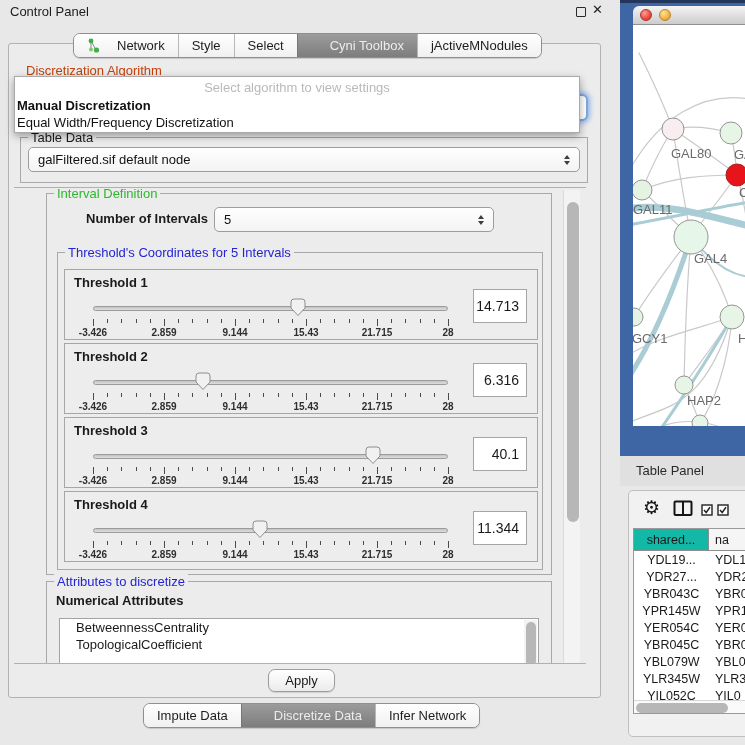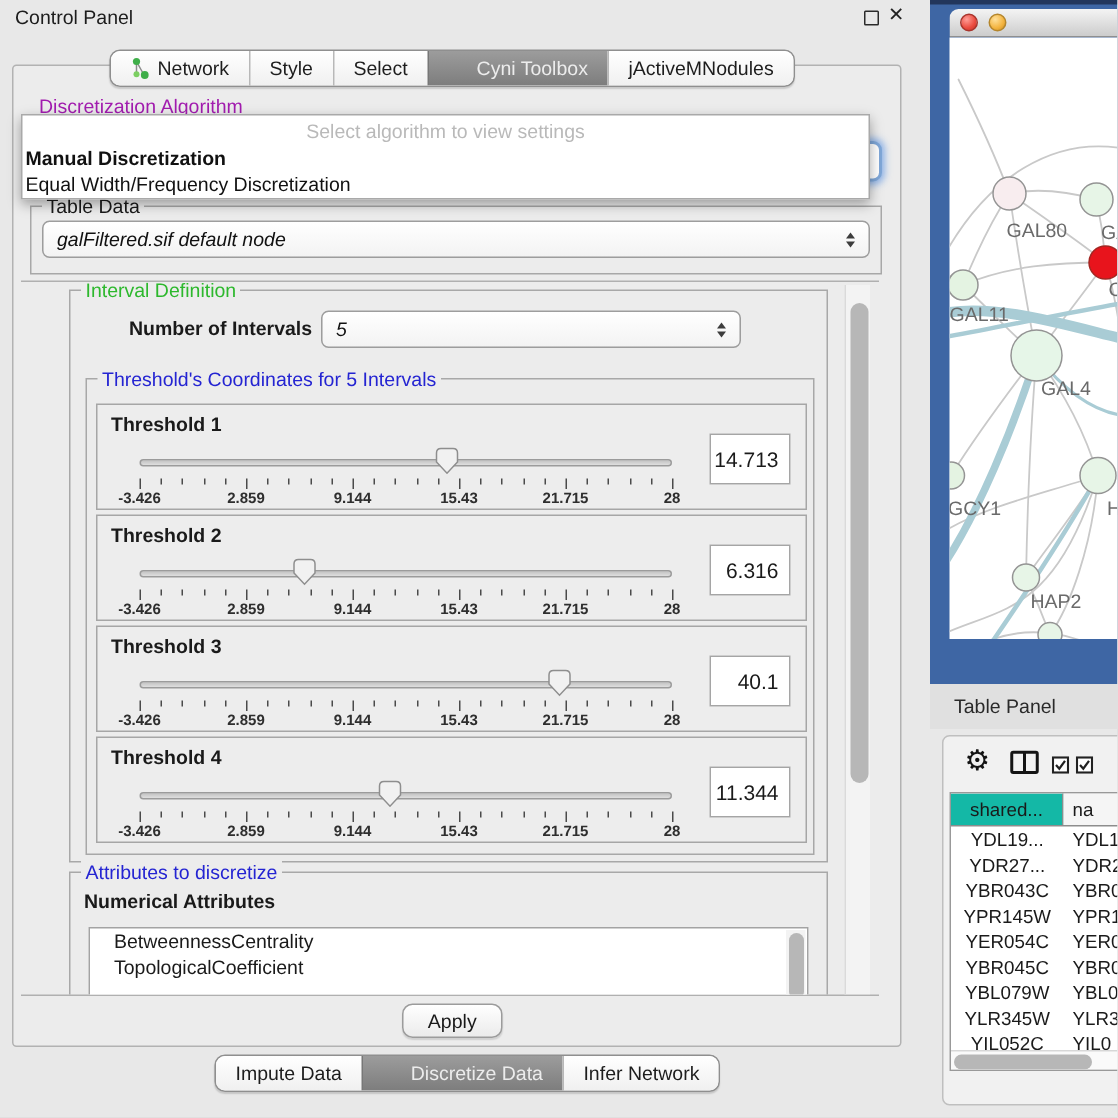--- a/index.html
+++ b/index.html
@@ -9,32 +9,32 @@
   .abs{position:absolute;}
 
   
   #cp-titlebar{left:0;top:0;width:620px;height:24px;}
   #cp-title{left:10px;top:4px;font-size:13px;color:#1c1c1c;}
   #float-icon{left:576px;top:7px;width:10px;height:10px;border:1.6px solid #2a2a2a;border-radius:1px;}
   #close-icon{left:592px;top:2px;font-size:13px;font-weight:bold;color:#222;}
 
   .seg-group{display:inline-flex;border:1px solid #8f8f8f;border-radius:7px;background:#fdfdfd;overflow:hidden;
              box-shadow:0 1px 1px rgba(0,0,0,.15);height:25px;align-items:stretch;}
-  .seg{display:flex;align-items:center;gap:5px;padding:0 13px;font-size:13px;color:#1d1d1d;background:linear-gradient(#ffffff,#f0f0f0);cursor:default;}
+  .seg{display:flex;align-items:center;gap:17px;padding:0 13px;font-size:13px;color:#1d1d1d;background:linear-gradient(#ffffff,#f0f0f0);cursor:default;}
   .seg + .seg{border-left:1px solid #b8b8b8;}
   .seg.sel{background:linear-gradient(#9c9c9c,#7d7d7d);color:#ececec;border-left-color:#777;padding-left:32px;}
 
   #frame{left:8px;top:43px;width:593px;height:655px;border:1px solid #b2b2b2;border-radius:3px;background:#ececec;}
 
   .group{position:absolute;border:1px solid #a8a8a8;}
   .group-title{position:absolute;top:-8px;left:7px;background:#ececec;padding:0 3px;font-size:13px;}
-  .t-gray{color:#a21caf;text-align:center;} .t-green{color:#2db82d;} .t-blue{color:#2424d2;}
+  .t-gray{color:#c2410c;text-align:center;} .t-green{color:#2db82d;} .t-blue{color:#2424d2;}
 
   .combo{position:absolute;background:linear-gradient(#ffffff,#f3f3f3);border:1px solid #9d9d9d;border-radius:5px;
-         display:flex;align-items:center;padding-left:9px;font-size:13px;color:#111;font-style:italic;}
+         display:flex;align-items:center;padding-left:9px;font-size:13px;color:#111;}
   .spin{position:absolute;right:9px;top:50%;transform:translateY(-50%);display:flex;flex-direction:column;gap:2px;}
   .spin i{display:block;width:0;height:0;border-left:3.5px solid transparent;border-right:3.5px solid transparent;}
   .spin .up{border-bottom:4px solid #3d3d3d;}
   .spin .dn{border-top:4px solid #3d3d3d;}
   #algo-combo{left:28px;top:94px;width:560px;height:27px;border:2px solid #7fa7d8;box-shadow:0 0 5px 2px rgba(95,150,230,.65);border-radius:6px;background:#fff;}
 
   #algo-popup{left:14px;top:76px;width:566px;height:57px;background:#ffffff;border:1px solid #a9a9a9;
               box-shadow:0 3px 8px rgba(0,0,0,.35);z-index:40;}
   #popup-hint{position:absolute;left:0;right:0;top:3px;text-align:center;color:#b9b9b9;font-size:13px;}
   .popup-item{position:absolute;left:2px;font-size:13px;color:#111;white-space:nowrap;}

